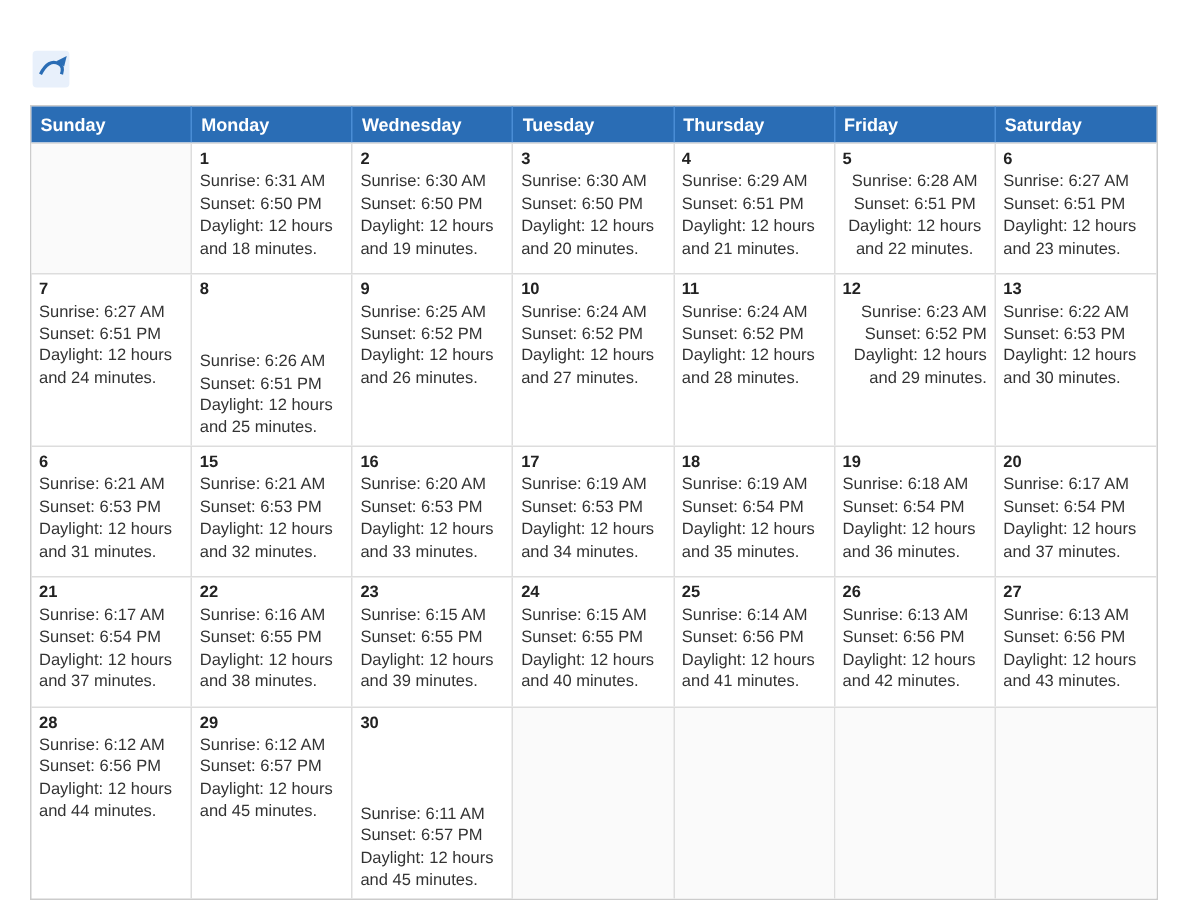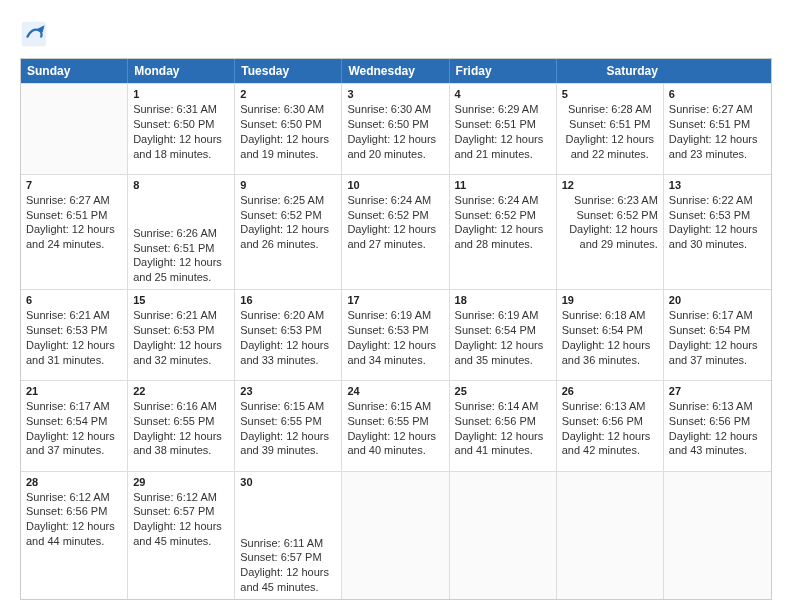--- a/index.html
+++ b/index.html
@@ -6,21 +6,21 @@
     body {
       font-family: Arial, sans-serif;
       background: #fff;
       width: 792px;
       height: 612px;
       overflow: hidden;
     }
     .page {
       width: 792px;
       height: 612px;
-      padding: 20px 20px 12px 20px;
+      padding: 32px 20px 12px 20px;
       display: flex;
       flex-direction: column;
     }
     .header {
       display: flex;
       justify-content: space-between;
       align-items: flex-start;
       margin-bottom: 10px;
     }
     .logo {
@@ -68,21 +68,21 @@
       background: #2a6db5;
     }
     .cal-header-cell {
       color: #fff;
       font-size: 12px;
       font-weight: bold;
       padding: 5px 6px;
       border-right: 1px solid #4a8dd5;
       text-align: left;
     }
-    .cal-header-cell:last-child { border-right: none; text-align: right; }
+    .cal-header-cell:last-child { border-right: none; }
     .cal-body {
       flex: 1;
       display: flex;
       flex-direction: column;
     }
     .cal-row {
       display: grid;
       grid-template-columns: repeat(7, 1fr);
       flex: 1;
       border-top: 1px solid #ddd;
@@ -128,22 +128,23 @@
     <div class="title-block">
       <div class="month-year"></div>
       <div class="location"></div>
     </div>
   </div>
 
   <div class="calendar">
     <div class="cal-header">
     <div class="cal-header-cell">Sunday</div>
         <div class="cal-header-cell">Monday</div>
+        <div class="cal-header-cell">Wednesday</div>
         <div class="cal-header-cell">Tuesday</div>
-        <div class="cal-header-cell">Wednesday</div>
+        <div class="cal-header-cell">Thursday</div>
         <div class="cal-header-cell">Friday</div>
         <div class="cal-header-cell">Saturday</div>
       </div>
     <div class="cal-body">
     <div class="cal-row">
           <div class="cal-cell empty"></div>
           <div class="cal-cell">
             <div class="day-num">1</div>
             <div class="info" style="white-space: pre-line;">Sunrise: 6:31 AM
 Sunset: 6:50 PM

